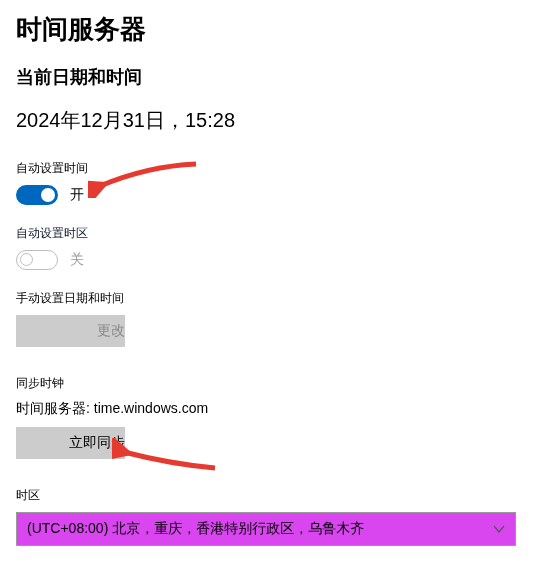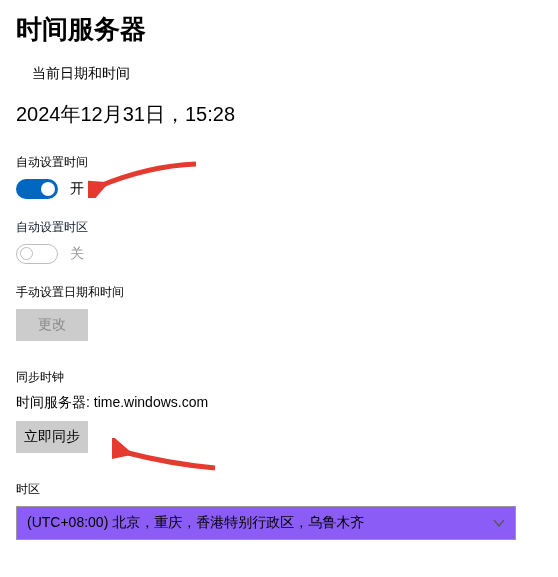--- a/index.html
+++ b/index.html
@@ -13,23 +13,23 @@
     background: #fff;
     padding: 12px 16px 0 16px;
     position: relative;
   }
   h1.page-title {
     font-size: 26px;
     font-weight: 600;
     margin: 0 0 18px 0;
   }
   .subhead {
-    font-size: 14px;
-    font-weight: 400;
-    margin: 0 0 18px 16px;
+    font-size: 18px;
+    font-weight: 700;
+    margin: 0 0 18px 0;
   }
   .current-dt {
     font-size: 20px;
     margin-bottom: 26px;
   }
   .section-label {
     font-size: 12px;
     margin-bottom: 8px;
   }
   .section-label.disabled { color: #0f172a; }
@@ -68,39 +68,39 @@
   }
   .toggle.off.disabled { border-color: #bdbdbd; }
   .toggle.off.disabled .knob { border-color: #bdbdbd; }
   .toggle-text { font-size: 14px; }
   .toggle-text.disabled { color: #9b9b9b; }
   .btn {
     display: inline-block;
     background: #cccccc;
     border: none;
     padding: 7px 0;
-    width: 72px;
-    text-align: center;
+    width: 109px;
+    text-align: right;
     font-size: 14px;
     font-family: inherit;
     cursor: pointer;
     margin-bottom: 28px;
   }
   .btn.disabled {
     color: #8a8a8a;
     background: #ccc;
     cursor: default;
   }
   .sync-block { margin-bottom: 6px; }
   .sync-info { font-size: 14px; line-height: 1.5; margin-bottom: 8px; }
   .select-box {
     width: 500px;
     height: 34px;
     border: 1px solid #999;
-    background: #8b5cf6;
+    background: #d946ef;
     display: flex;
     align-items: center;
     justify-content: space-between;
     padding: 0 10px;
     font-size: 14px;
     cursor: pointer;
   }
   .chev { width: 12px; height: 12px; flex: 0 0 12px; }
   .chev svg { display:block; }
   

